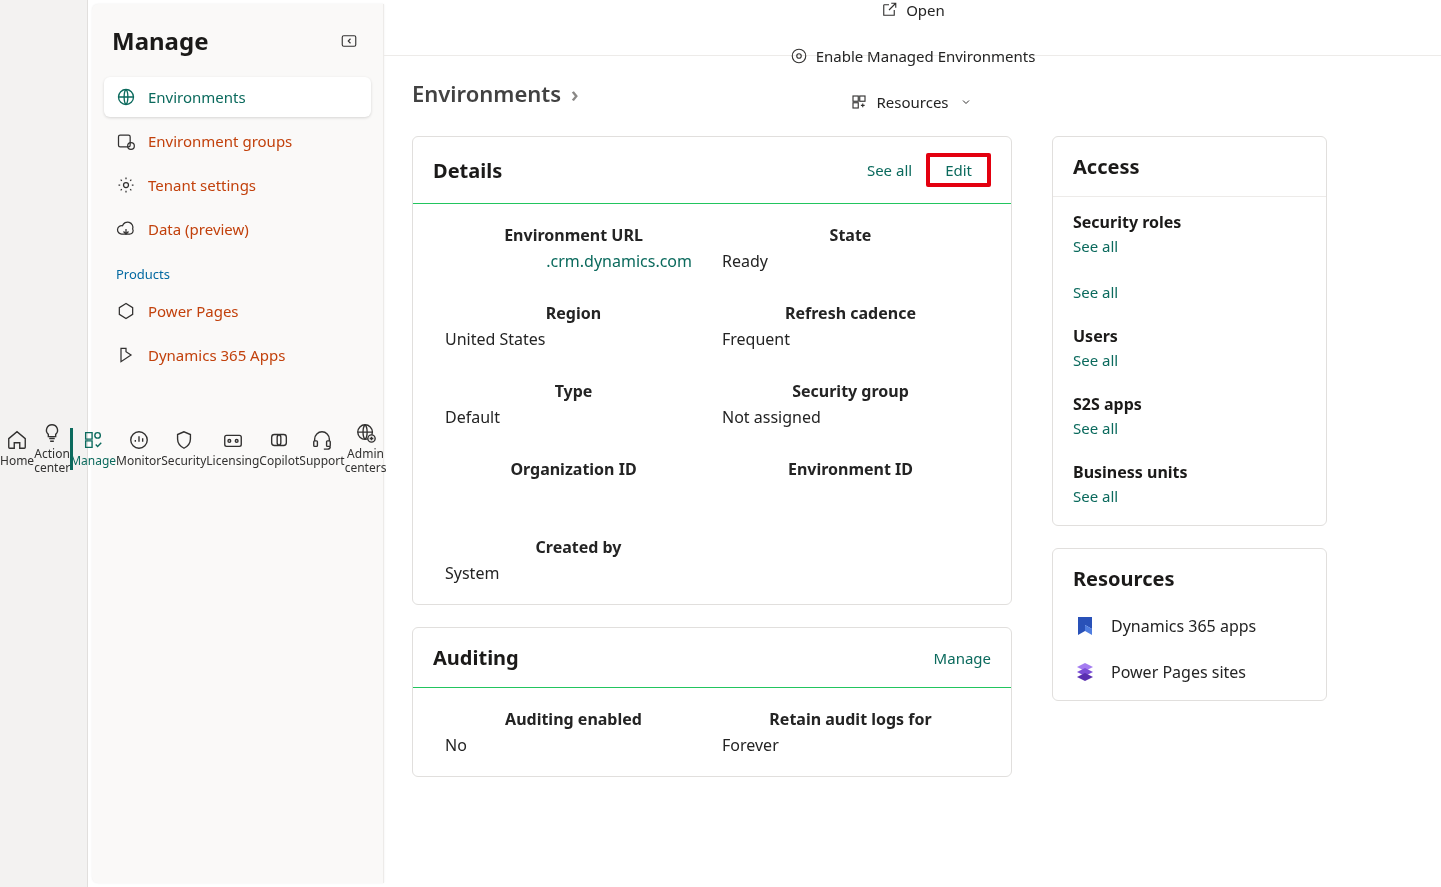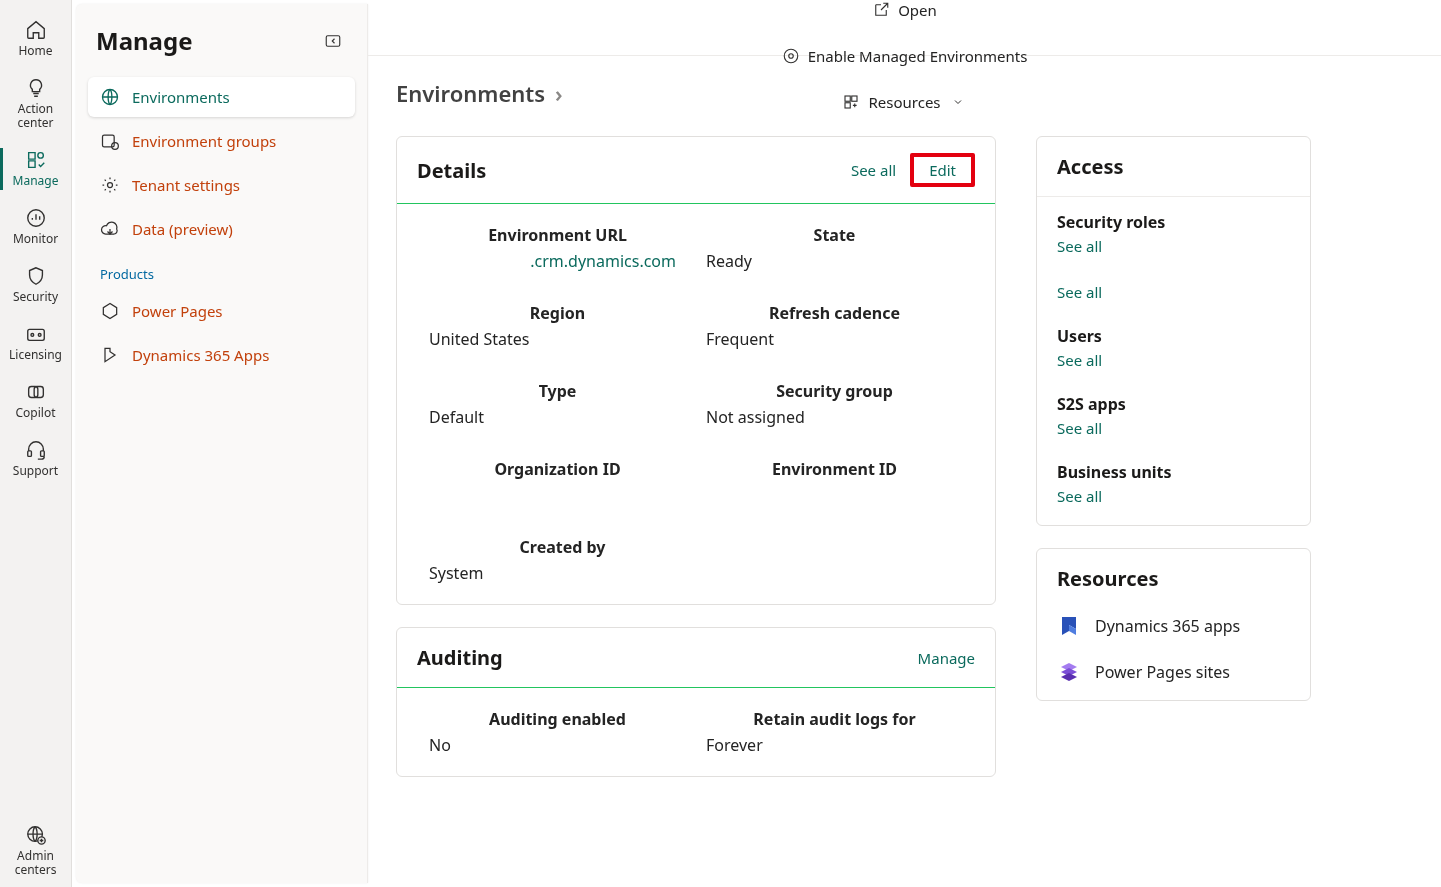--- a/index.html
+++ b/index.html
@@ -1,20 +1,20 @@
 <!DOCTYPE html>
 <html><head>
 <meta charset="utf-8">
 <style>
   * { box-sizing: border-box; }
   html, body { margin:0; padding:0; font-family: "Segoe UI", system-ui, sans-serif; background:#fff; color:#1b1a19; }
   body { width:1441px; height:887px; overflow:hidden; display:flex; }
 
   
-  .rail { width:72px; background:#f3f2f1; display:flex; flex-direction:column; align-items:center; padding-top:10px; border-right:1px solid #e1dfdd; }
+  .rail { width:88px; background:#f3f2f1; display:flex; flex-direction:row; align-items:center; padding-top:10px; border-right:1px solid #e1dfdd; }
   .rail-spacer { flex:1; }
   .rail-item { width:100%; display:flex; flex-direction:column; align-items:center; padding:8px 0 10px; cursor:pointer; position:relative; }
   .rail-item .ico { width:24px; height:24px; display:flex; align-items:center; justify-content:center; }
   .rail-item .lbl { font-size:12px; color:#323130; margin-top:2px; text-align:center; line-height:14px; }
   .rail-item.active { color:#0b5b5a; }
   .rail-item.active .lbl { color:#0b6a5d; }
   .rail-item.active::before { content:""; position:absolute; left:0; top:8px; bottom:8px; width:3px; background:#0b6a5d; }
 
   
   .nav { width:292px; background:#faf9f8; border-right:1px solid #edebe9; padding:20px 12px; display:flex; flex-direction:column; border-radius:6px 0 0 6px; margin:4px 0 4px 4px; box-shadow:0 0 2px rgba(0,0,0,0.08); }

